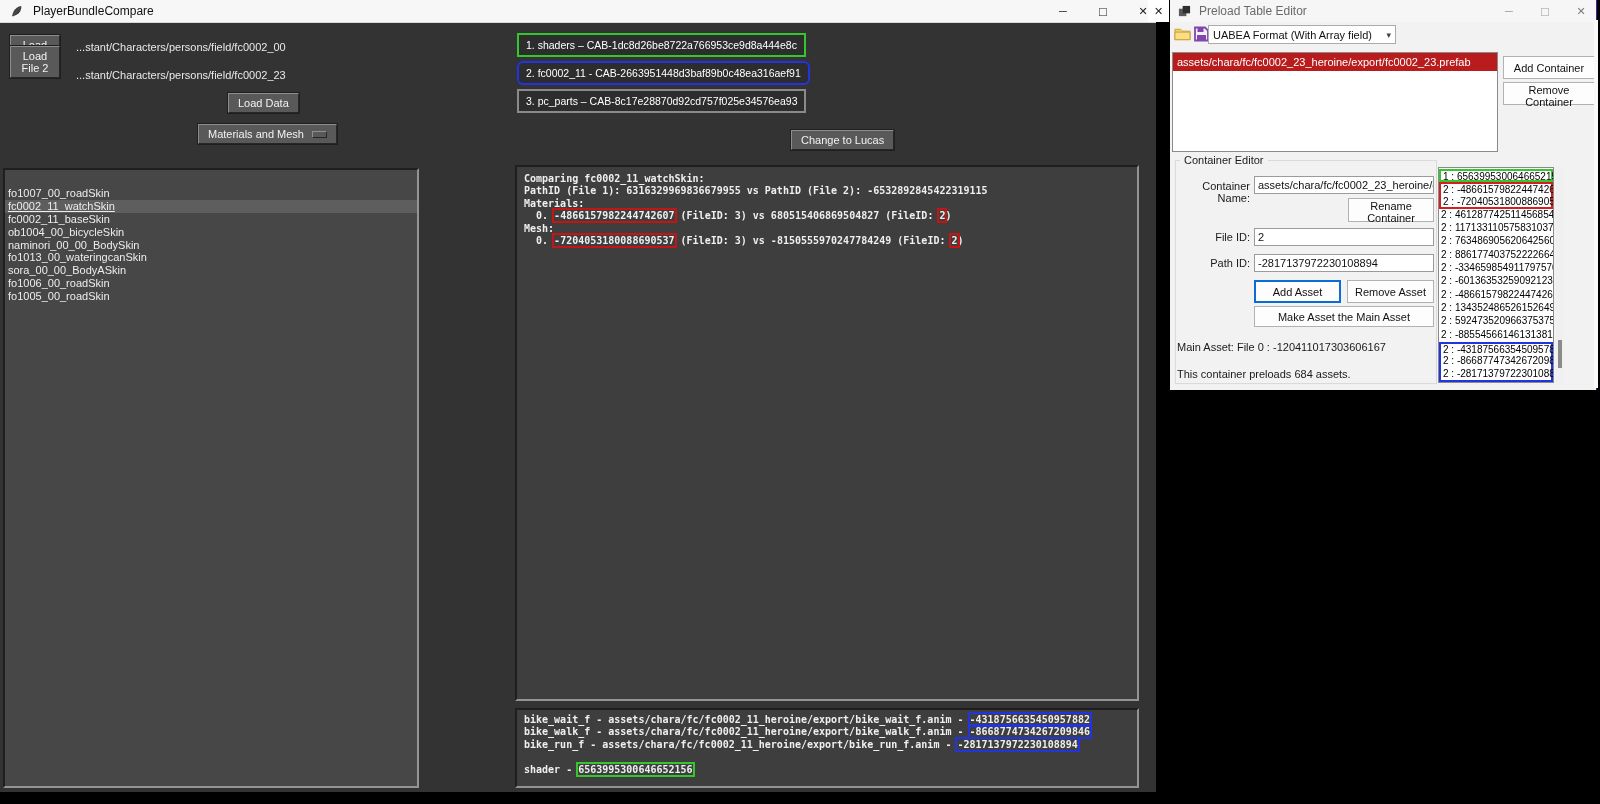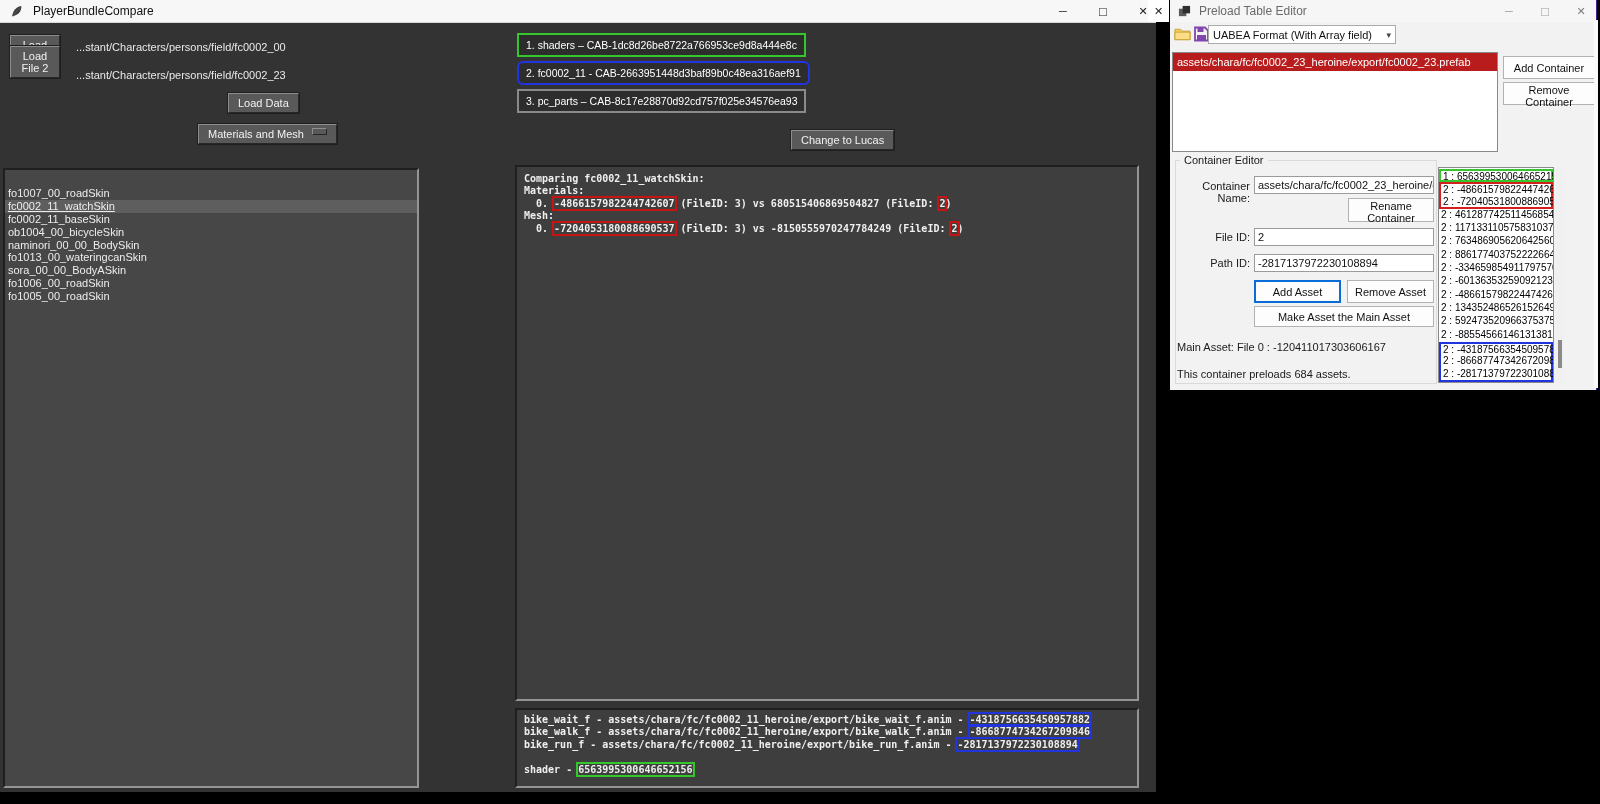--- a/index.html
+++ b/index.html
@@ -16,21 +16,21 @@
   .lwin-ctl{color:#222;font-size:11px;width:14px;text-align:center;cursor:default;}
   .glyph-min::before{content:"\2500";}
   .glyph-max::before{content:"\25A1";font-size:13px;}
   .glyph-close::before{content:"\2715";}
 
   .tkbtn{position:absolute;background:#595959;color:#f2f2f2;font-size:11px;
          border:1px solid;border-color:#8e8e8e #272727 #272727 #8e8e8e;
          box-shadow:0 0 0 1px #1f1f1f;padding:3px 9px;text-align:center;}
   .pathlabel{position:absolute;color:#e9e9e9;font-size:11px;}
 
-  .optmenu{display:flex;align-items:flex-start;gap:8px;}
+  .optmenu{display:flex;align-items:center;gap:8px;}
   .optmenu-ind{width:13px;height:5px;background:#595959;
                border:1px solid;border-color:#8e8e8e #272727 #272727 #8e8e8e;}
 
   
   .bundle-col{position:absolute;left:517px;top:33px;}
   .bundle-row{width:fit-content;margin-bottom:4px;background:#2d2d2d;color:#fff;
               font-size:10.5px;padding:4px 7px;border:2px solid #8a8a8a;white-space:nowrap;}
   .bundle-row.hl-green{border-color:#35c52c;}
   .bundle-row.hl-blue{border-color:#2233e0;border-radius:6px;}
 
@@ -190,20 +190,21 @@
           <span>fo1006_00_roadSkin</span>
         </div>
 
         <div class="skin-row">
           <span>fo1005_00_roadSkin</span>
         </div>
       </div>
 
     <div class="sunken compare-panel">
       <div class="mono-line">Comparing fc0002_11_watchSkin:</div>
+      <div class="mono-line">PathID (File 1): 6316329969836679955 vs PathID (File 2): -6532892845422319115</div>
       <div class="mono-line">Materials:</div>
       <div class="mono-line"><span>  0. </span><span class="idbox">-4866157982244742607</span><span> (FileID: 3) vs 680515406869504827 (FileID: </span><span class="idbox">2</span><span>)</span></div>
       <div class="mono-line">Mesh:</div>
       <div class="mono-line"><span>  0. </span><span class="idbox">-7204053180088690537</span><span> (FileID: 3) vs -8150555970247784249 (FileID: </span><span class="idbox">2</span><span>)</span></div>
     </div>
 
     <div class="sunken bottom-panel">
       <div>
 
           <div class="mono-line"><span>bike_wait_f - assets/chara/fc/fc0002_11_heroine/export/bike_wait_f.anim - </span><span class="idbox blue">-4318756635450957882</span></div>

